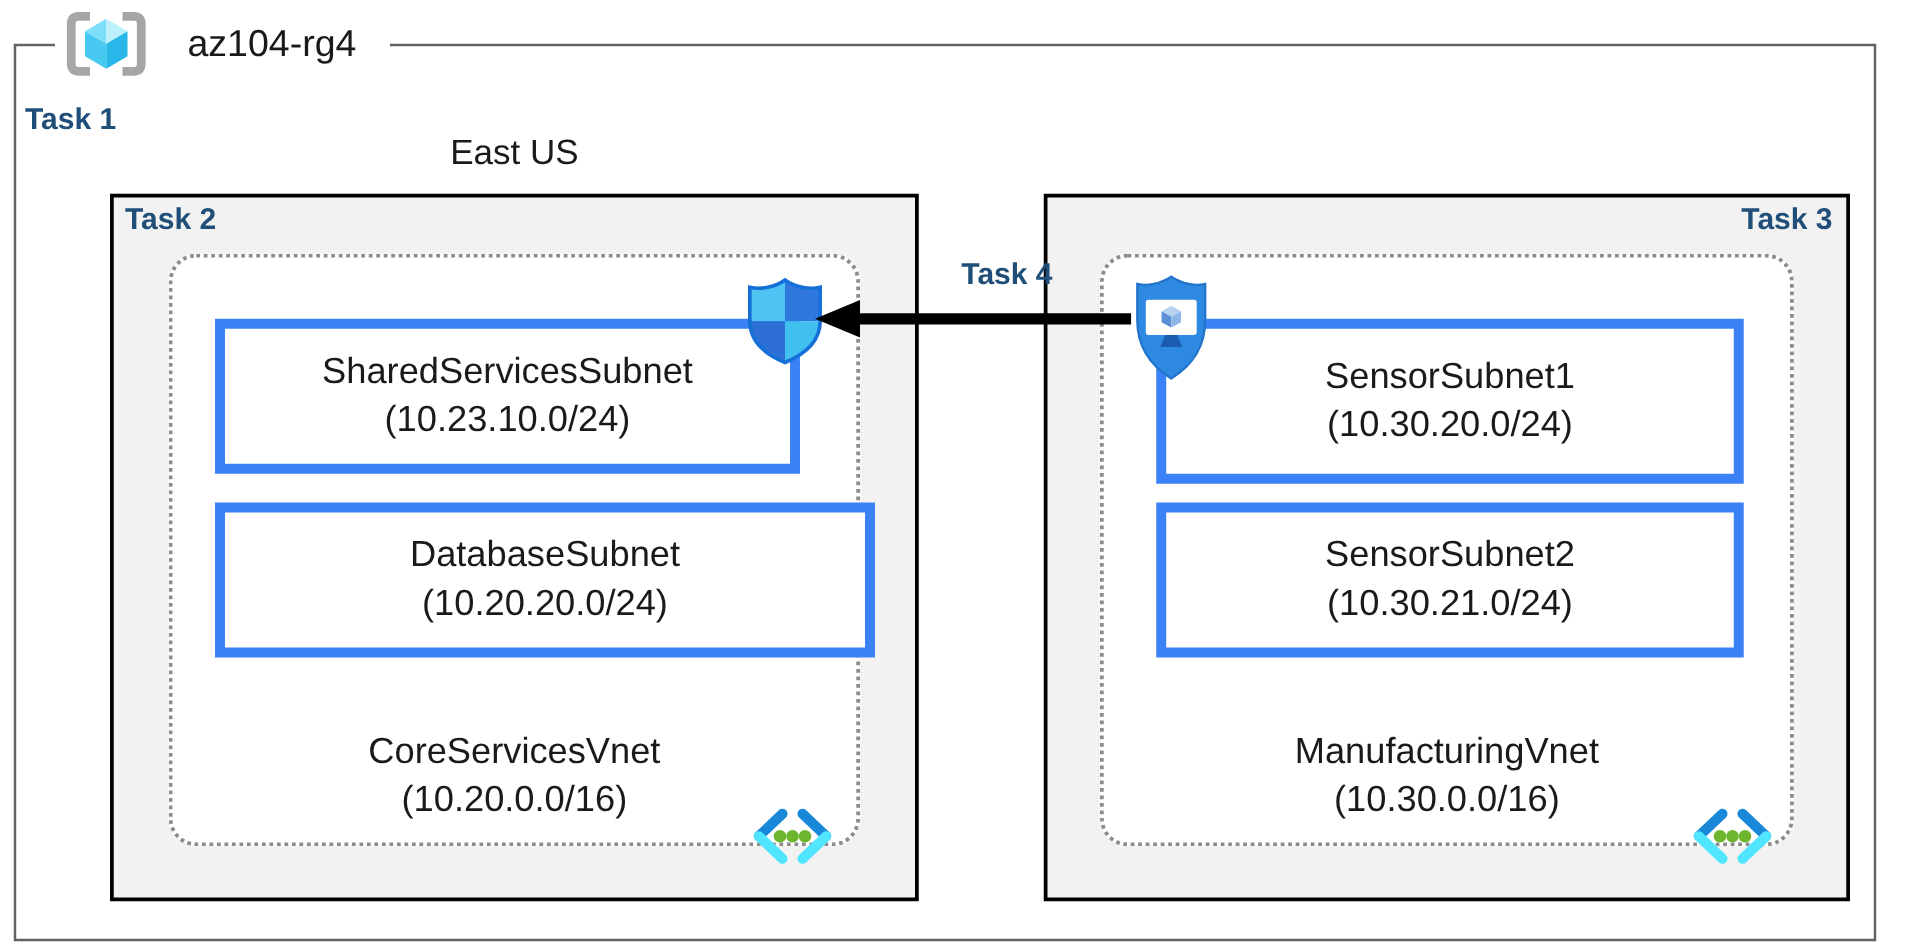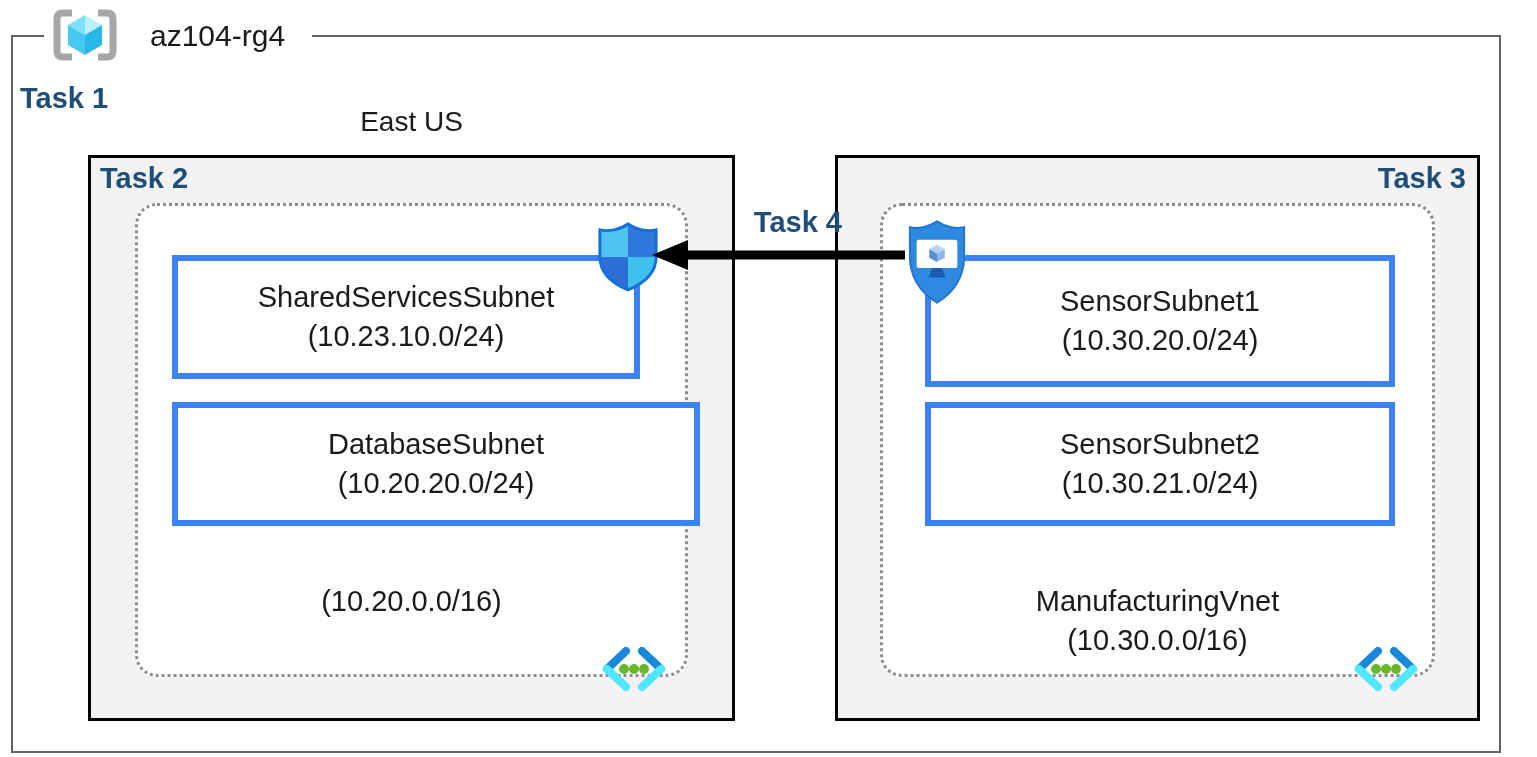--- a/index.html
+++ b/index.html
@@ -6,37 +6,37 @@
   .canvas{
     position:relative;width:1537px;height:757px;background:#ffffff;
     font-family:"Liberation Sans","DejaVu Sans",sans-serif;color:#1a1a1a;overflow:hidden;
   }
   .abs{position:absolute;}
   
   .rg-border{left:11px;top:35px;width:1486px;height:714px;border:2px solid #636363;}
   .rg-title-mask{left:44px;top:27px;width:268px;height:18px;background:#ffffff;}
   .rg-icon{left:48px;top:6px;width:74px;height:58px;}
   .rg-title{left:142px;top:19px;font-size:30px;color:#1a1a1a;background:#ffffff;padding:0 8px;}
-  .task-tag{font-size:29px;font-weight:bold;color:#1f4e79;}
+  .task-tag{font-size:24px;font-weight:bold;color:#1f4e79;}
   .task1{left:20px;top:82px;}
   .region-label{top:106px;font-size:28px;text-align:center;color:#1a1a1a;}
   .region-label.east{left:88px;width:647px;}
   .region-label.west{left:835px;width:645px;}
   
   .region-box{top:155px;height:566px;background:#f2f2f2;border:3px solid #000000;box-sizing:border-box;}
   .region-box.east{left:88px;width:647px;}
   .region-box.west{left:835px;width:645px;}
   .task2{left:100px;top:162px;}
   .task3{left:1280px;top:162px;width:186px;text-align:right;}
   
   .vnet-container{top:203px;height:474px;background:#ffffff;border:3px dotted #8c8c8c;border-radius:22px;box-sizing:border-box;}
   .vnet-container.east{left:135px;width:553px;}
   .vnet-container.west{left:880px;width:555px;}
   
-  .subnet{background:#ffffff;border:6px solid #3b82f6;box-sizing:border-box;
+  .subnet{background:#ffffff;border:8px solid #3b82f6;box-sizing:border-box;
     display:flex;flex-direction:column;align-items:center;justify-content:center;
     font-size:29px;line-height:39px;text-align:center;}
   .subnet.e1{left:172px;top:255px;width:468px;height:124px;}
   .subnet.e2{left:172px;top:402px;width:528px;height:124px;}
   .subnet.w1{left:925px;top:255px;width:470px;height:132px;}
   .subnet.w2{left:925px;top:402px;width:470px;height:124px;}
   
   .vnet-label{top:582px;font-size:29px;line-height:39px;text-align:center;}
   .vnet-label.east{left:135px;width:553px;}
   .vnet-label.west{left:880px;width:555px;}
@@ -93,20 +93,21 @@
   <div class="abs subnet w1">
     <div>SensorSubnet1</div>
     <div>(10.30.20.0/24)</div>
   </div>
   <div class="abs subnet w2">
     <div>SensorSubnet2</div>
     <div>(10.30.21.0/24)</div>
   </div>
 
   <div class="abs vnet-label east">
+    <div>CoreServicesVnet</div>
     <div>(10.20.0.0/16)</div>
   </div>
   <div class="abs vnet-label west">
     <div>ManufacturingVnet</div>
     <div>(10.30.0.0/16)</div>
   </div>
 
   <svg class="abs nsg-icon" viewBox="0 0 66 72">
     <defs>
       <clipPath id="nsgclip">

